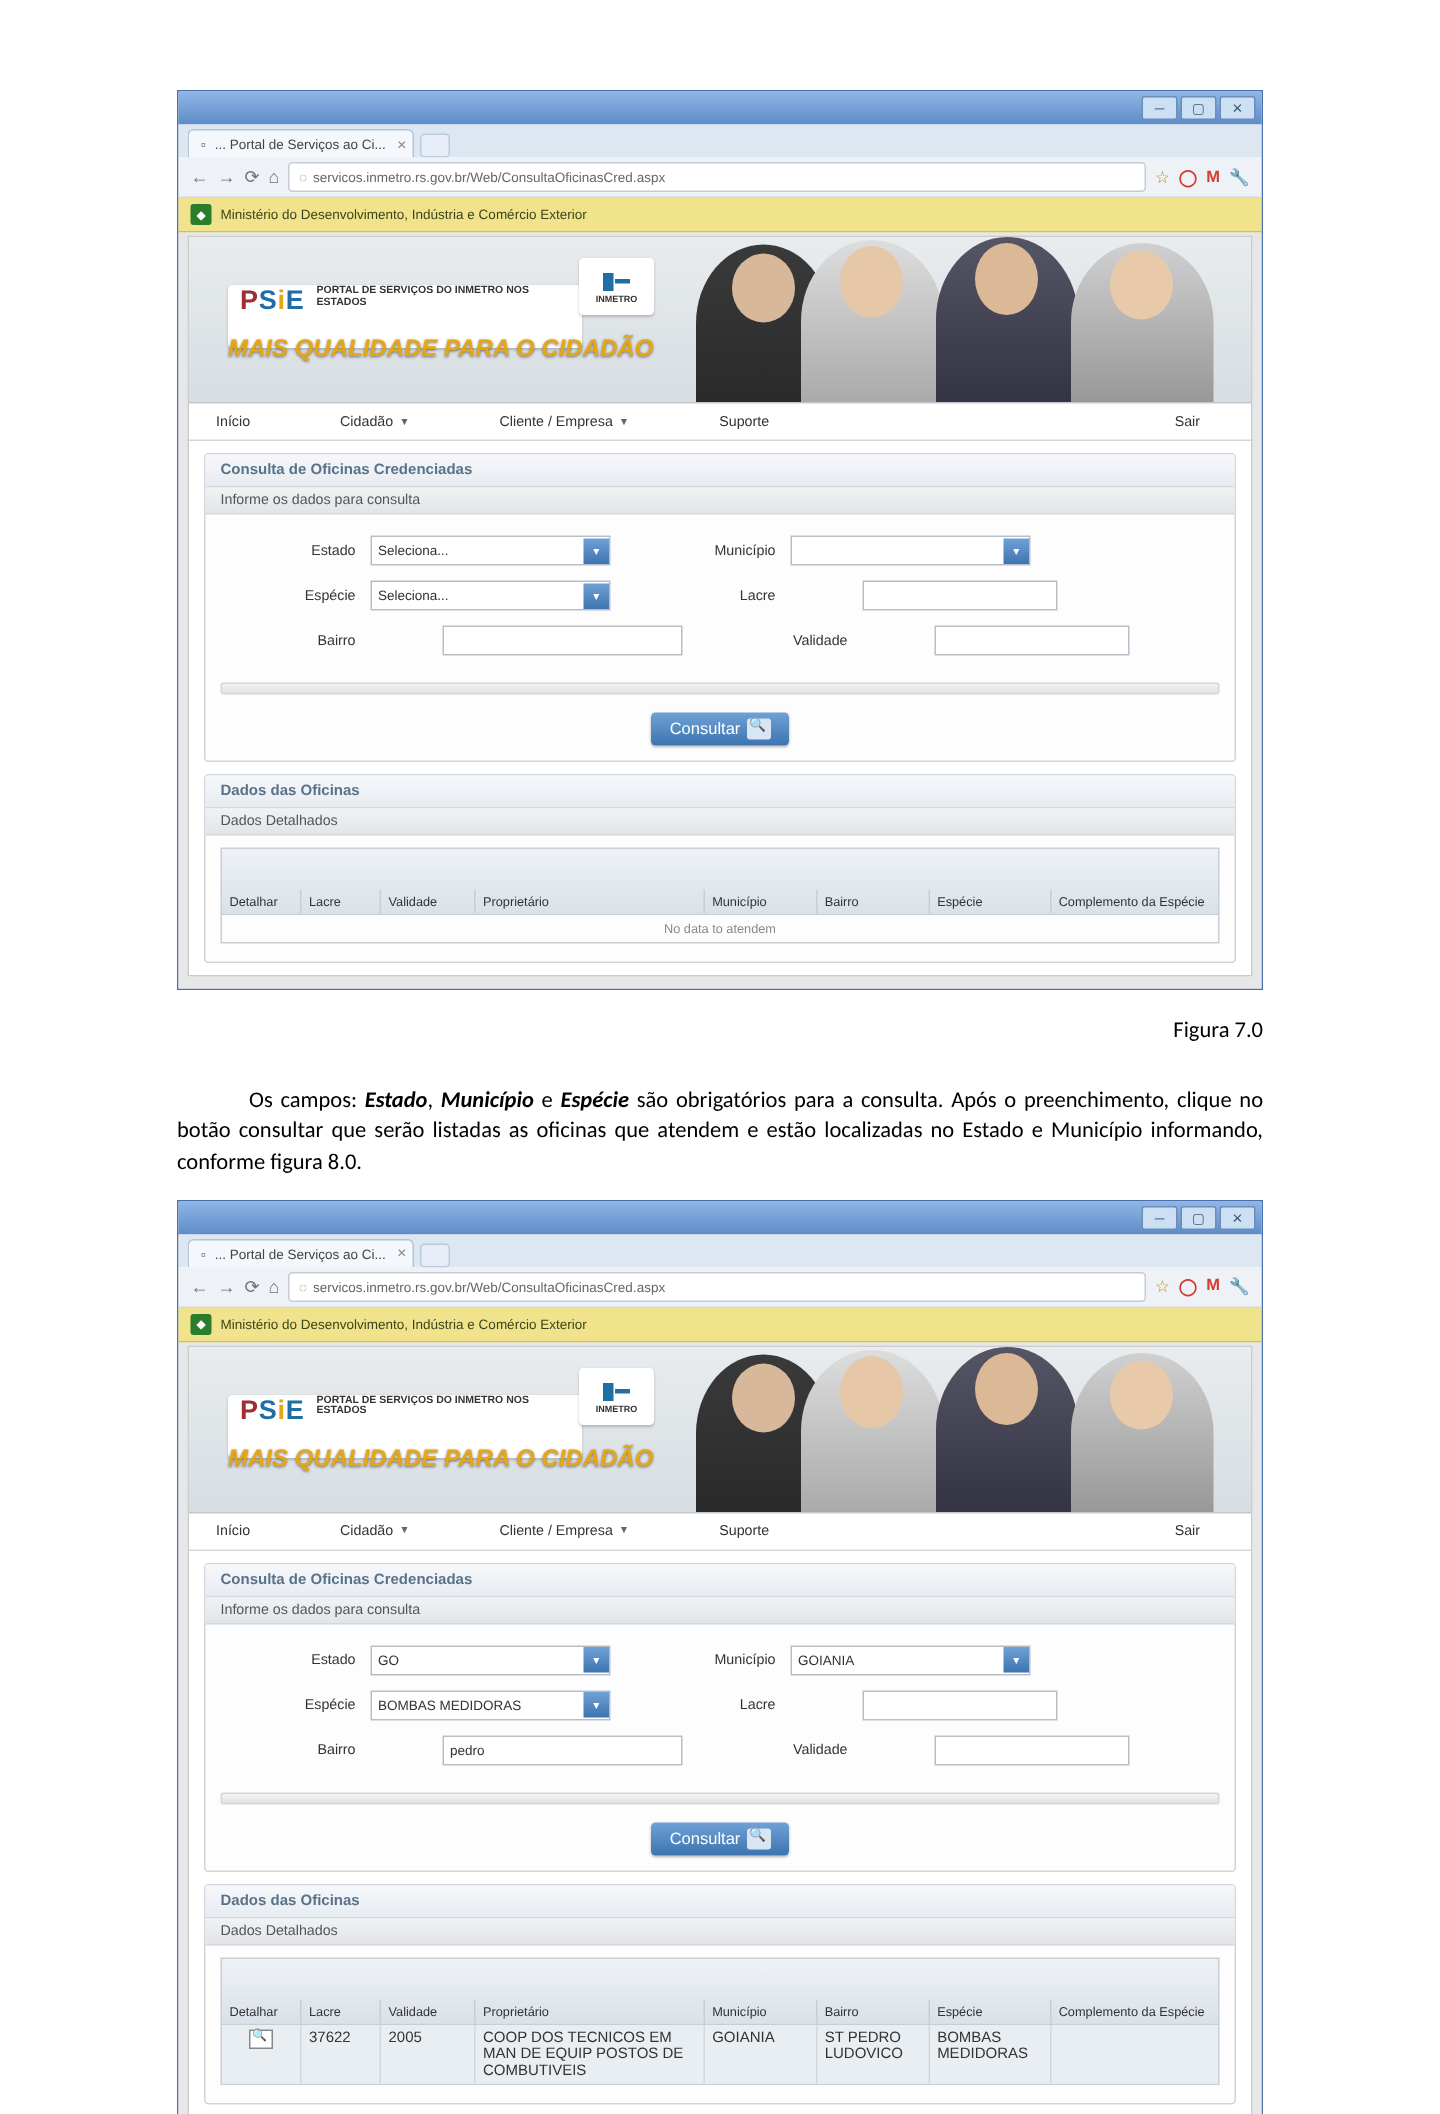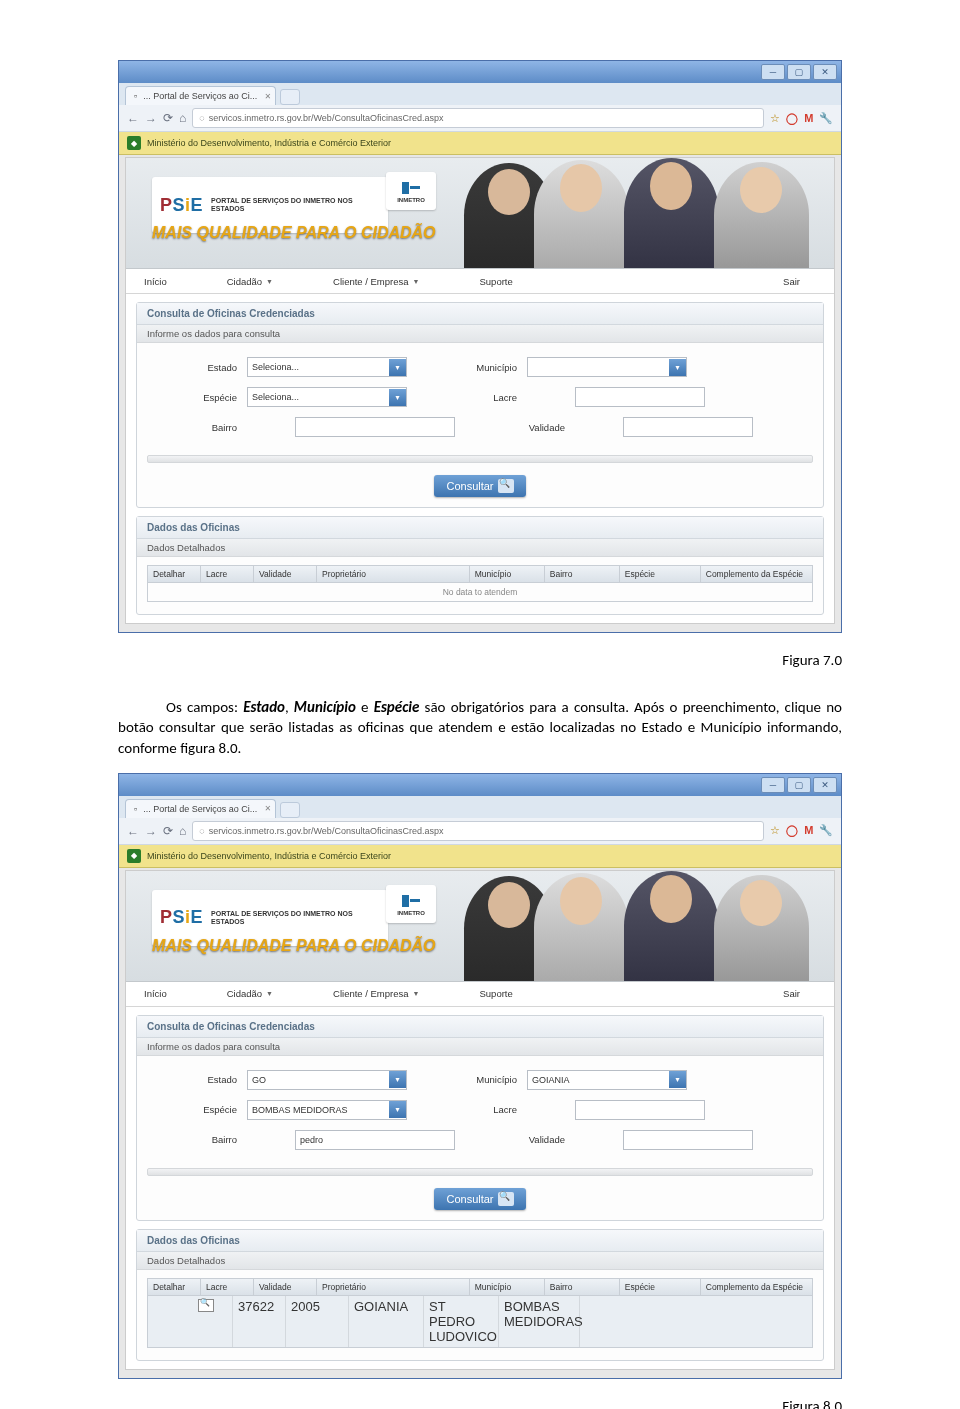--- a/index.html
+++ b/index.html
@@ -92,23 +92,23 @@
     background:#fff; border:1px solid #ccc;
   }
   
   .banner {
     height:110px;
     background: linear-gradient(#e8ecef,#d7dde1);
     border-bottom:1px solid #c3c8cc;
     position:relative; overflow:hidden;
   }
   .psie-box{
-    position:absolute; left:26px; top:19px;
-    width:220px; height:56px; background:#fff; border-radius:3px;
-    display:flex; align-items:center; padding:0 8px; gap:8px;
+    position:absolute; left:26px; top:32px;
+    width:220px; height:42px; background:#fff; border-radius:3px;
+    display:flex; padding:0 8px; gap:8px;
     box-shadow:0 1px 2px rgba(0,0,0,0.2);
   }
   .psie-logo{
     font-weight:bold; font-size:18px;
     letter-spacing:0.5px;
   }
   .psie-logo .p{color:#a02d34;}
   .psie-logo .s{color:#1f6ea5;}
   .psie-logo .i{color:#e7a614;}
   .psie-logo .e{color:#1f6ea5;}
@@ -194,23 +194,23 @@
     width:16px;height:14px;background:#d7e5f4;border-radius:2px;position:relative;
   }
   .consult-btn .ic::after{content:"🔍";position:absolute;font-size:9px;left:2px;top:-1px;color:#345;}
 
   .table-area{ padding:8px 10px 12px 10px; }
   .tbl{ border:1px solid #c8ceD5;}
   .tbl-hd{
     display:flex; background:linear-gradient(#eef2f6,#dae1e8);
     font-size:8.5px; color:#333; border-bottom:1px solid #c8ced5;
   }
-  .tbl-hd > div{ border-right:1px solid #c8ced5; padding:3px 5px;}
+  .tbl-hd > div{ border-right:1px solid #c8ced5; padding:3px 5px;margin-top:27px;}
   .tbl-row{
-    display:flex; font-size:13px; color:#333; background:#e9eef3;padding-left:32px;
+    display:flex; font-size:10px; color:#333; background:#e9eef3;
   }
   .tbl-row > div{ border-right:1px solid #d3d8dd; padding:3px 5px; }
   .nodata{ text-align:center; font-size:8.5px; color:#888; padding:4px;}
 
   .c-det{width:42px;} .c-lac{width:42px;} .c-val{width:52px;}
   .c-prop{flex:1.4;} .c-mun{width:64px;} .c-bai{width:64px;}
   .c-esp{width:70px;} .c-comp{flex:1;}
 
   .det-icon{
     width:14px;height:11px;background:#fff;border:1px solid #888;position:relative;margin:auto;
@@ -533,20 +533,21 @@
                   <div class="c-bai">Bairro</div>
                   <div class="c-esp">Espécie</div>
                   <div class="c-comp" style="border-right:none;">Complemento da Espécie</div>
                 </div>
                 <div class="tbl-row">
                   <div class="c-det">
                       <div class="det-icon"></div>
                     </div>
                   <div class="c-lac">37622</div>
                   <div class="c-val">2005</div>
+                  <div class="c-prop">COOP DOS TECNICOS EM MAN DE EQUIP POSTOS DE COMBUTIVEIS</div>
                   <div class="c-mun">GOIANIA</div>
                   <div class="c-bai">ST PEDRO LUDOVICO</div>
                   <div class="c-esp">BOMBAS MEDIDORAS</div>
                   <div class="c-comp" style="border-right:none;"></div>
                 </div>
               </div>
             </div>
           </div>
 
         </div>

